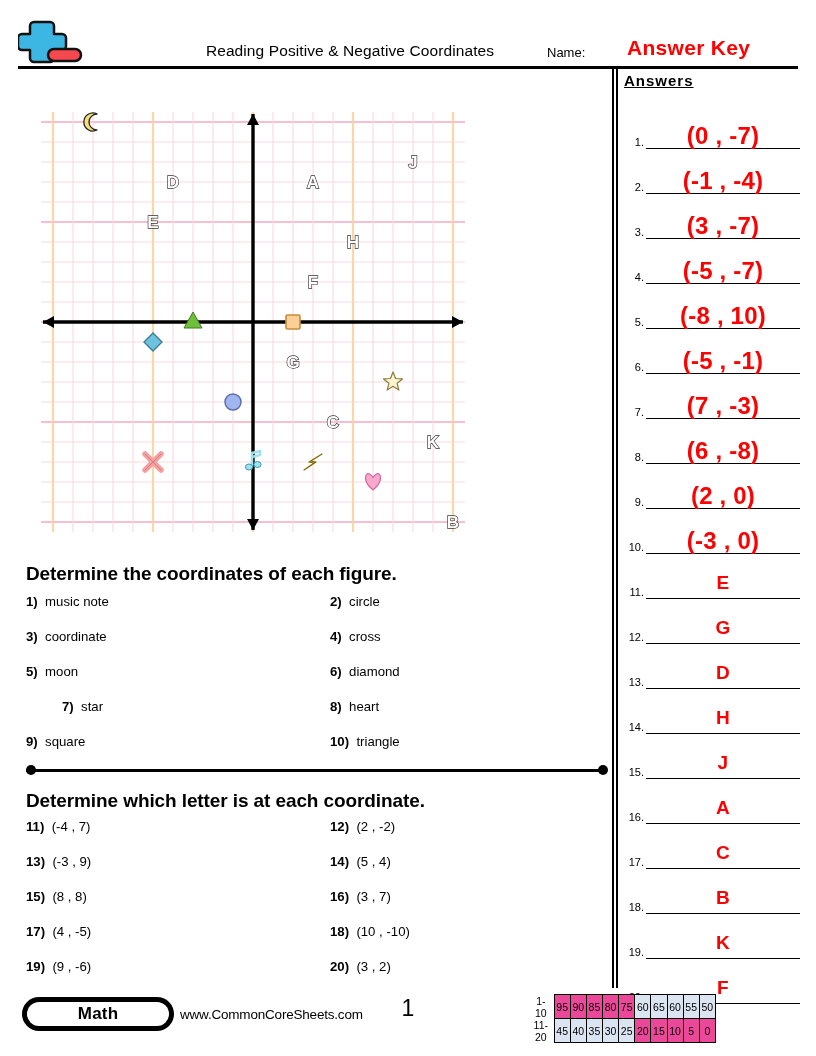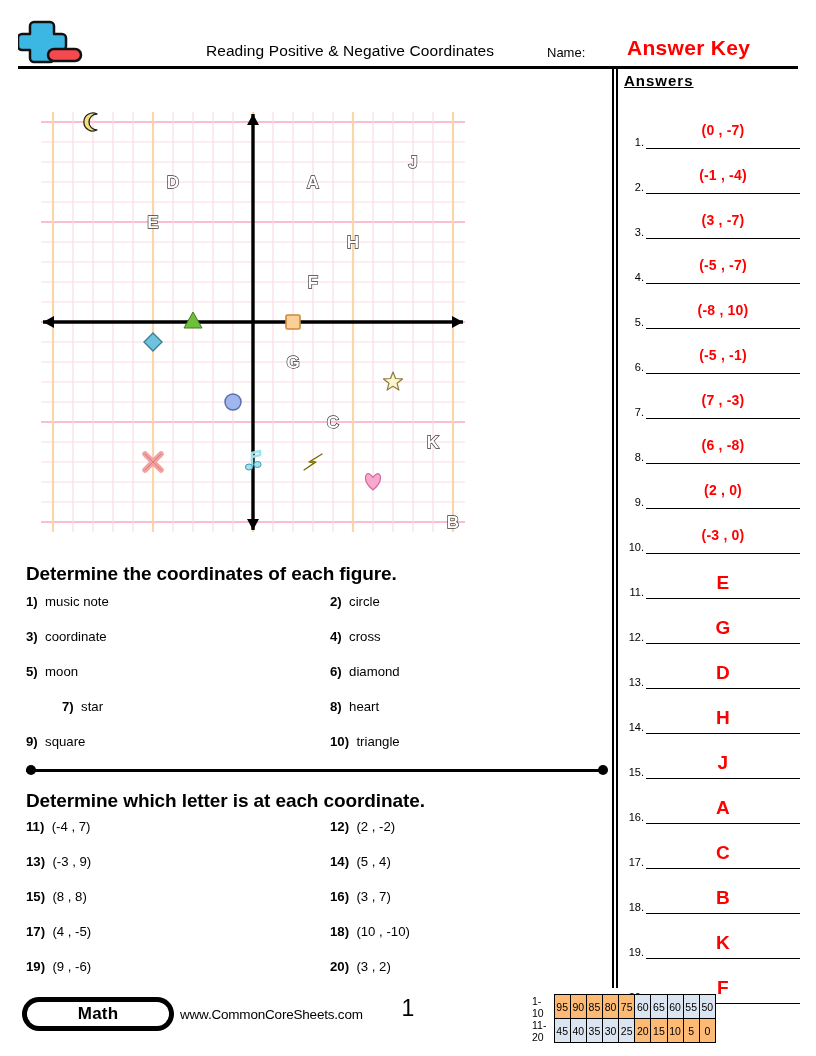--- a/index.html
+++ b/index.html
@@ -51,21 +51,21 @@
   .ans-num {
     position: absolute; left: 0; bottom: 1px; width: 24px;
     text-align: right; font-size: 11px;
   }
   .ans-line {
     position: absolute; left: 26px; bottom: 0; width: 154px;
     border-bottom: 1.5px solid #000; height: 40px;
     text-align: center;
   }
   .ans-val {
-    color: #ff0000; font-weight: bold; font-size: 14px;
+    color: #ff0000; font-weight: bold; font-size: 24px;
     display: block; padding-top: 13px; letter-spacing: .2px;
     white-space: nowrap;
   }
   .ans-val.letter { font-size: 19px; }
 
   
   .gridwrap { position: absolute; left: 41px; top: 112px; width: 424px; height: 420px; }
   .gridwrap svg { display: block; }
 
   
@@ -109,23 +109,23 @@
   }
 
   
   .score { position: absolute; left: 531px; top: 994px; }
   .score table { border-collapse: collapse; }
   .score td {
     font-size: 10.5px; text-align: center; height: 15px;
     padding: 0 1px; font-family: "Liberation Sans", sans-serif;
   }
   .score td.lbl {
-    border: none; text-align: left; padding-right: 4px; width: 34px;
-  }
-  .score td.cell { border: 1px solid #000; width: 21px; background: #fdba74; }
+    border: none; text-align: center; padding-right: 4px; width: 34px;
+  }
+  .score td.cell { border: 1px solid #000; width: 21px; background: #ec4899; }
   .score td.cell.hi { background: #dbe5f1; }
 </style>
 </head>
 <body>
 
 <div class="page">
 
   <div class="header">
     <div class="logo">
       <svg width="72" height="48" viewBox="0 0 72 48">

